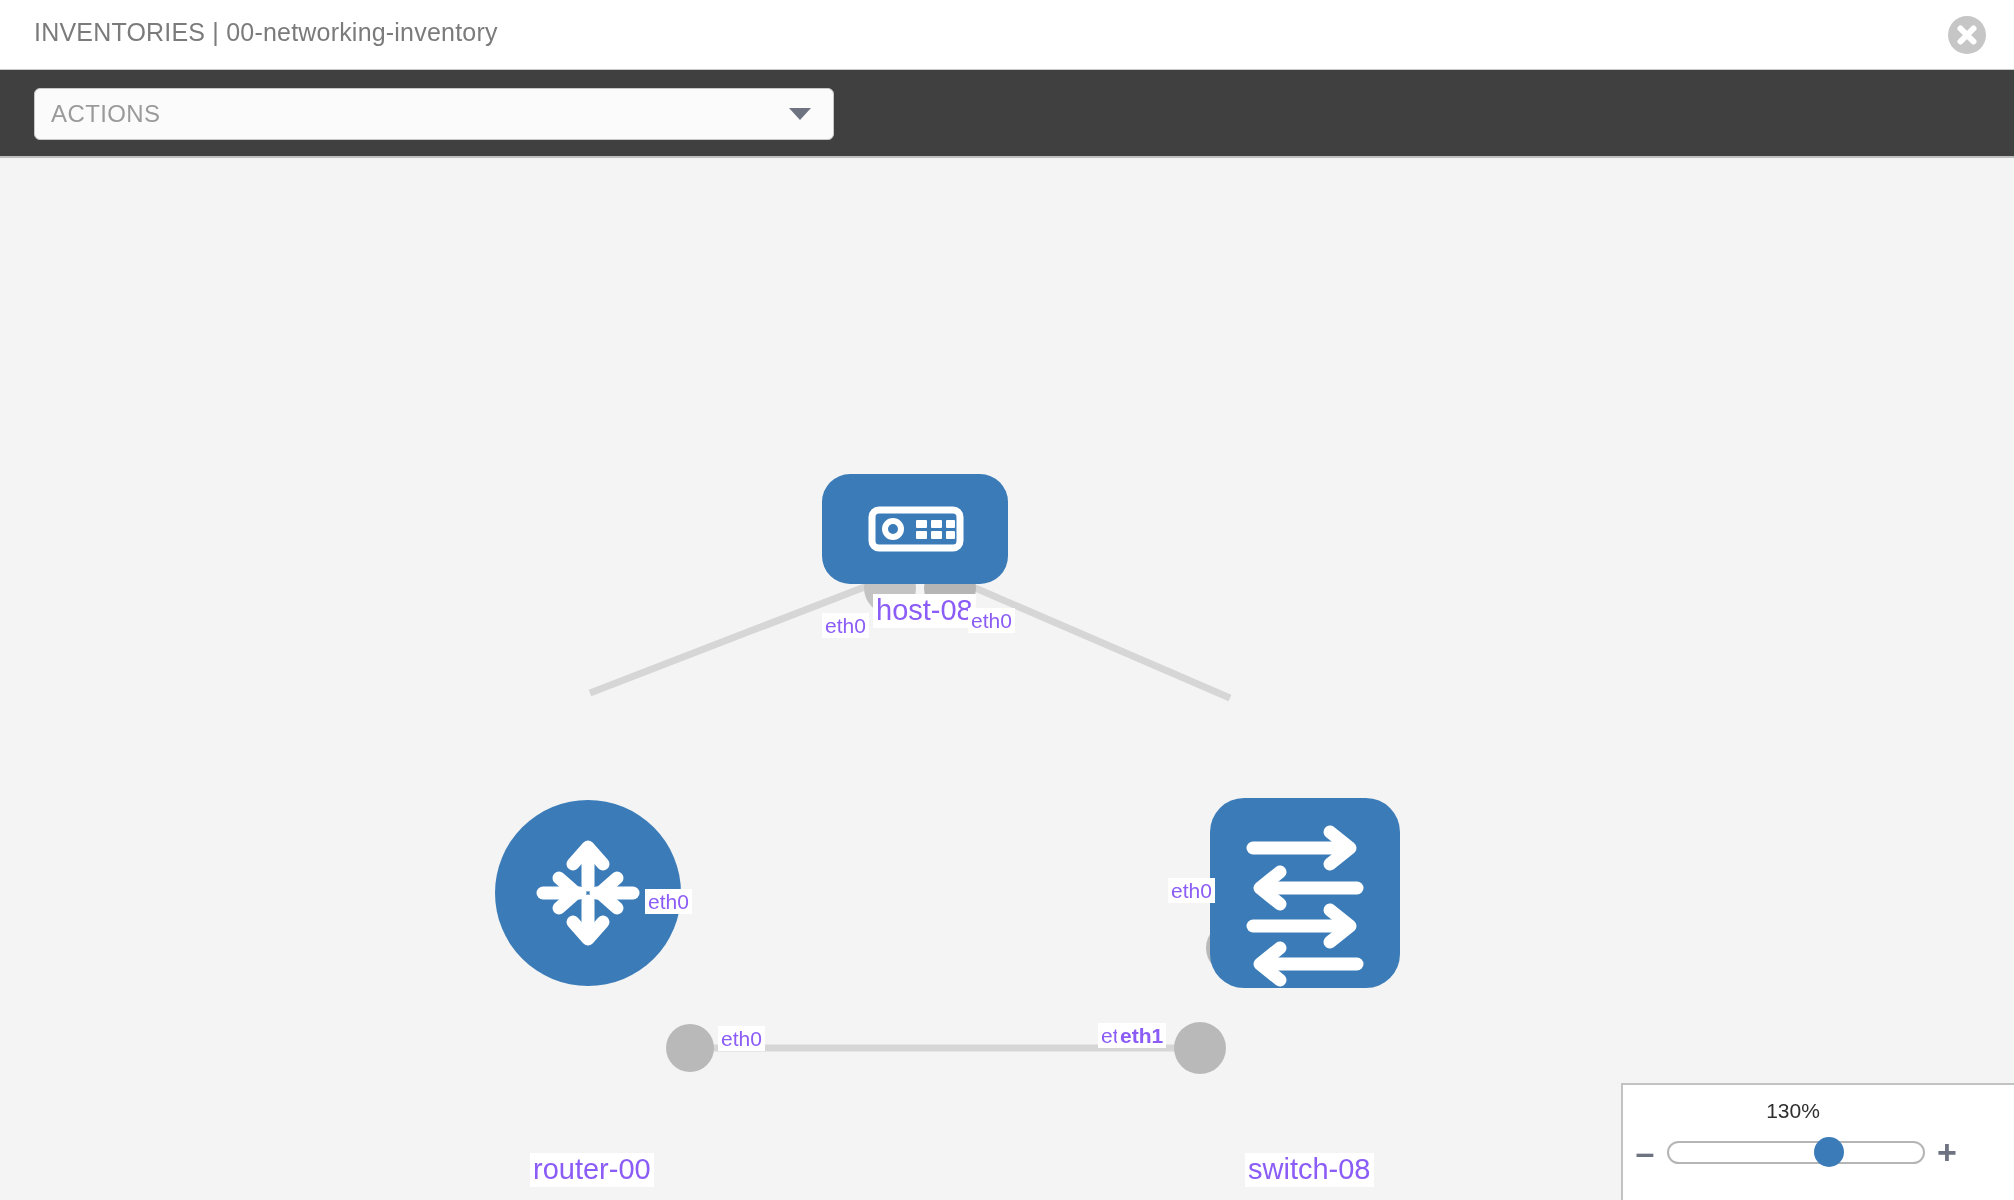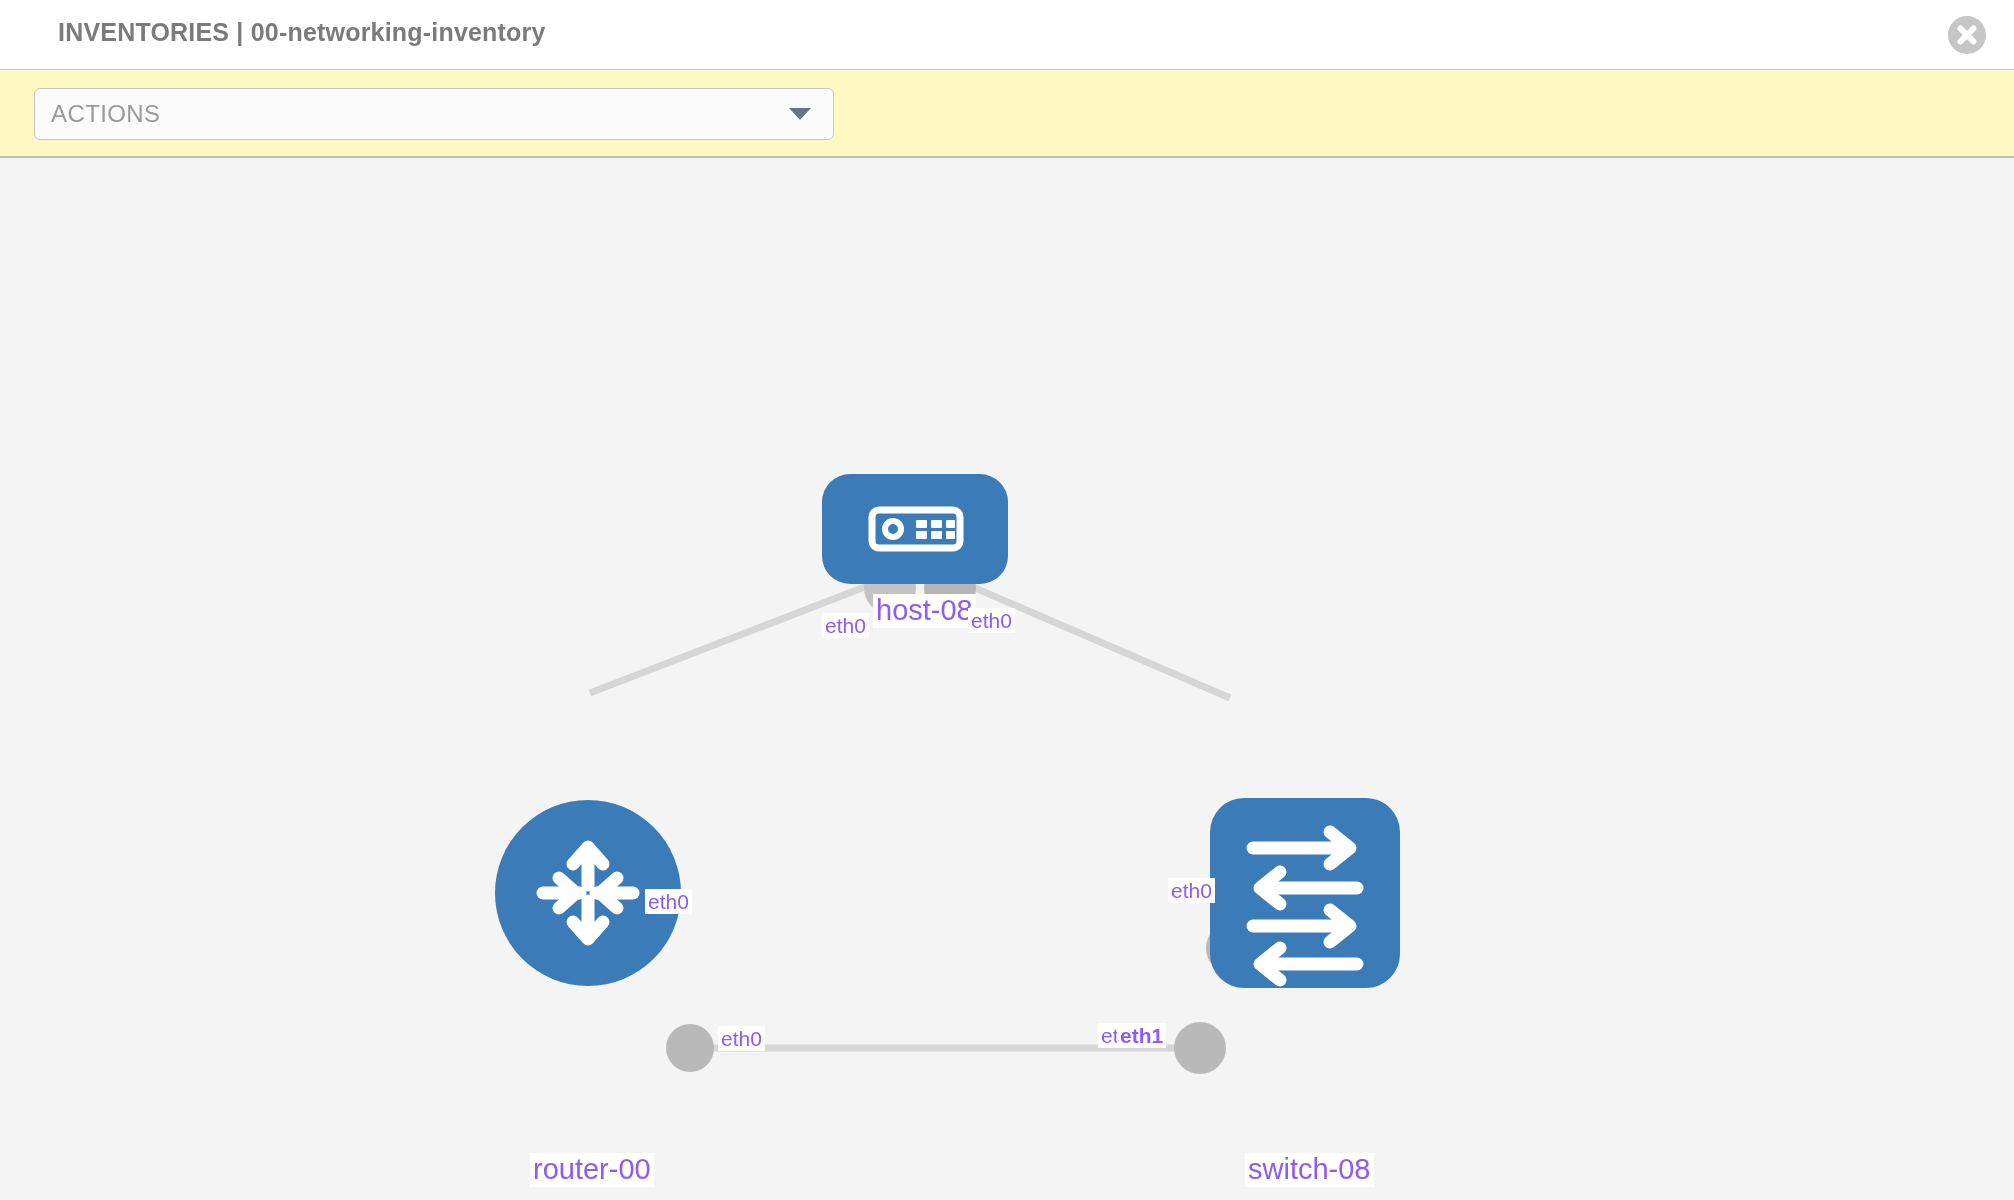--- a/index.html
+++ b/index.html
@@ -13,39 +13,38 @@
 
   
   .header {
     position: absolute; left: 0; top: 0;
     width: 2014px; height: 70px;
     background: #ffffff;
     border-bottom: 1px solid #c9c9c9;
   }
   .page-title {
     position: absolute; left: 34px; top: 18px;
-    font-size: 25px; font-weight: bold;
+    font-size: 25px; font-weight: normal;
     color: #7b7b7b;
     letter-spacing: 0.2px;
     white-space: nowrap;
-    margin-left: 24px;
   }
   .close-btn {
     position: absolute; right: 28px; top: 16px;
     width: 38px; height: 38px; border-radius: 50%;
     background: #c6c6c6;
     cursor: pointer;
   }
   .close-btn svg { display:block; }
 
   
   .toolbar {
     position: absolute; left: 0; top: 70px;
     width: 2014px; height: 88px;
-    background: #fef9c3;
+    background: #404040;
     border-bottom: 2px solid #bfbfbf;
   }
   .field {
     position: absolute;
     background: #fbfbfb;
     border: 1px solid #c7c7c7;
     border-radius: 6px;
     height: 52px;
     display: flex; align-items: center;
   }
@@ -237,14 +236,24 @@
     <div class="nlabel small" style="left:822px;  top:455px;">eth0</div>
     <div class="nlabel small" style="left:968px;  top:450px;">eth0</div>
     <div class="nlabel small" style="left:645px;  top:731px;">eth0</div>
     <div class="nlabel small" style="left:1168px; top:720px;">eth0</div>
     <div class="nlabel small" style="left:718px;  top:868px;">eth0</div>
     <div class="nlabel small" style="left:1098px; top:865px;">eth0</div>
     <div class="nlabel small" style="left:1117px; top:865px;font-weight:bold;">eth1</div>
 
   </div>
 
+  <div class="zoom-panel">
+    <div class="zoom-level">130%</div>
+    <div class="zoom-row">
+      <div class="zbtn">–</div>
+      <div class="ztrack">
+        <div class="zthumb" id="zthumb" style="left: 63%;"></div>
+      </div>
+      <div class="zbtn">+</div>
+    </div>
+  </div>
 
 </div>
 
 </body></html>

